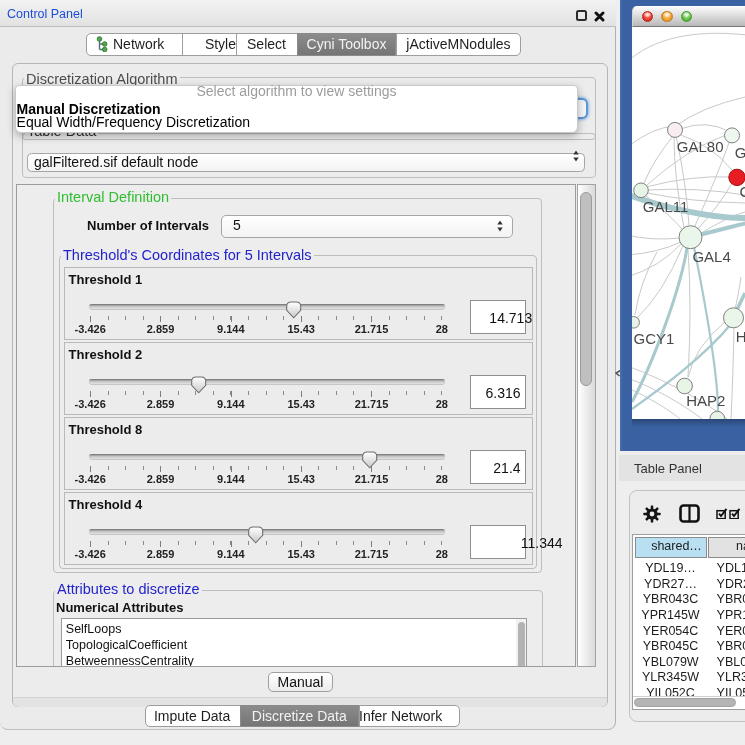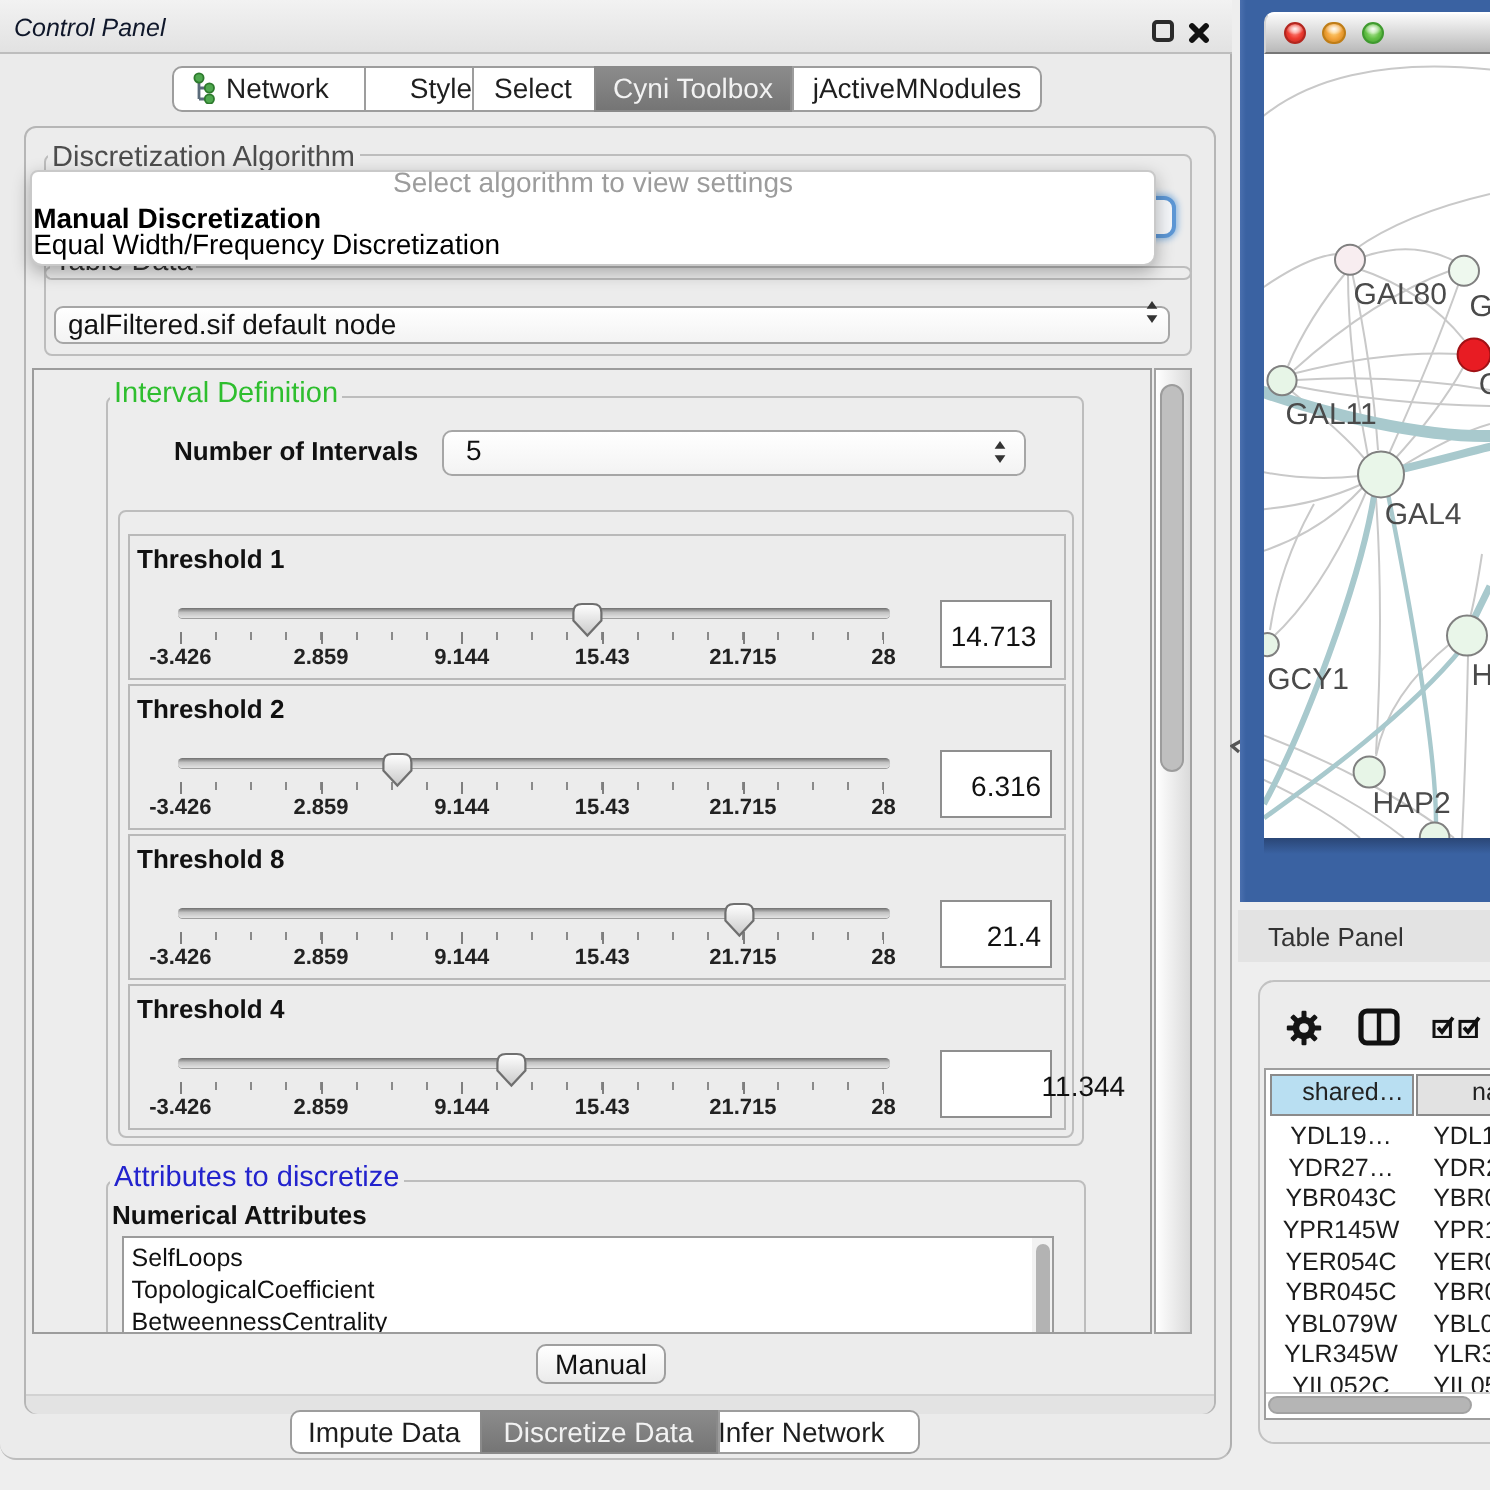--- a/index.html
+++ b/index.html
@@ -3,21 +3,21 @@
 <style>
 * { margin:0; padding:0; box-sizing:border-box; }
 html,body { width:745px; height:745px; }
 body { position:relative; background:#eeeeee; font-family:"Liberation Sans", sans-serif; overflow:hidden; }
 .abs { position:absolute; }
 .txt { position:absolute; white-space:nowrap; line-height:1; }
 </style></head>
 <body>
 <div class="abs" style="left:0;top:0;width:616px;height:730px;background:#ebebeb;border-right:1px solid #b0b0b0;border-bottom:1px solid #bdbdbd;border-radius:0 0 8px 8px;"></div>
 <div class="abs" style="left:0;top:0;width:616px;height:27px;background:linear-gradient(#f2f2f2,#e2e2e2);border-bottom:1px solid #bdbdbd;"></div>
-<div class="txt" style="left:7px;top:7.9px;font-size:12.5px;color:#0f172a;font-style:italic;">Control Panel</div>
+<div class="txt" style="left:7px;top:7.9px;font-size:12.5px;color:#1d4ed8;">Control Panel</div>
 <div class="abs" style="left:576px;top:10px;width:10.5px;height:10.5px;border:2px solid #2b2b2b;border-radius:2.5px;"></div>
 <svg class="abs" style="left:594px;top:10.5px;" width="11" height="11" viewBox="0 0 11 11">
     <path d="M2 2 L9 9 M9 2 L2 9" stroke="#111" stroke-width="2.9" stroke-linecap="round"></path>
   </svg>
 <div class="abs" style="left:86px;top:33px;width:435px;height:23px;background:#ffffff;border:1px solid #9d9d9d;border-radius:5px;"></div>
 <div class="txt" style="left:113px;top:36.6px;font-size:14px;color:#1e1e1e;">Network</div>
 <div class="abs" style="left:182px;top:34px;width:1px;height:21px;background:#9d9d9d;"></div>
 <div class="txt" style="left:182px;top:36.6px;width:54px;text-align:right;font-size:14px;color:#1e1e1e;">Style</div>
 <div class="abs" style="left:236px;top:34px;width:1px;height:21px;background:#9d9d9d;"></div>
 <div class="txt" style="left:236px;top:36.6px;width:61px;text-align:center;font-size:14px;color:#1e1e1e;">Select</div>
@@ -48,20 +48,21 @@
 <div class="abs" style="left:36px;top:12.7px;width:489px;height:375.6px;border:1px solid #bdbdbd;border-radius:4px;"></div>
 <div class="txt" style="left:38px;top:4.9px;font-size:14.5px;color:#2ebe2e;background:#ededed;padding:0 2px;">Interval Definition</div>
 <div class="txt" style="left:70px;top:33.5px;font-size:13px;font-weight:bold;color:#111;">Number of Intervals</div>
 <div class="abs" style="left:204px;top:30px;width:292px;height:22.5px;background:linear-gradient(#ffffff,#f3f3f3);border:1px solid #a6a6a6;border-radius:5px;"></div>
 <div class="txt" style="left:216px;top:33px;font-size:14px;color:#111;">5</div>
 <svg class="abs" style="left:480px;top:35px;" width="6" height="12" viewBox="0 0 6 12">
       <path d="M3 0.5 L5.7 4.4 H0.3 Z" fill="#333"></path>
       <path d="M3 11.5 L5.7 7.6 H0.3 Z" fill="#333"></path>
     </svg>
 <div class="abs" style="left:41.5px;top:70px;width:478.5px;height:314.2px;border:1px solid #bdbdbd;border-radius:4px;"></div>
+<div class="txt" style="left:44px;top:62.5px;font-size:14.5px;color:#2323cd;background:#ededed;padding:0 2px;">Threshold's Coordinates for 5 Intervals</div>
 <div class="abs" style="left:47px;top:81.8px;width:469px;height:73.5px;border:1px solid #b9b9b9;background:#ececec;"></div>
 <div class="txt" style="left:51.5px;top:88.0px;font-size:13px;font-weight:bold;color:#111;">Threshold 1</div>
 <div class="abs" style="left:72px;top:119.4px;width:356px;height:4.6px;border-radius:2.3px;background:linear-gradient(#6e6e6e,#c2c2c2 45%,#e3e3e3);box-shadow:0 0.5px 0 #9f9f9f;"></div>
 <div class="abs" style="left:72.7px;top:131.0px;width:352.5px;height:3.8px;background:repeating-linear-gradient(to right,#8a8a8a 0,#8a8a8a 1px,transparent 1px,transparent 17.56px);"></div>
 <div class="abs" style="left:72.7px;top:131.0px;width:352.5px;height:6.2px;background:repeating-linear-gradient(to right,#7e7e7e 0,#7e7e7e 1px,transparent 1px,transparent 70.32px);"></div>
 <div class="txt" style="left:73.2px;top:138.5px;transform:translateX(-50%);font-size:11px;font-weight:bold;color:#222;">-3.426</div>
 <div class="txt" style="left:143.51999999999998px;top:138.5px;transform:translateX(-50%);font-size:11px;font-weight:bold;color:#222;">2.859</div>
 <div class="txt" style="left:213.83999999999997px;top:138.5px;transform:translateX(-50%);font-size:11px;font-weight:bold;color:#222;">9.144</div>
 <div class="txt" style="left:284.15999999999997px;top:138.5px;transform:translateX(-50%);font-size:11px;font-weight:bold;color:#222;">15.43</div>
 <div class="txt" style="left:354.47999999999996px;top:138.5px;transform:translateX(-50%);font-size:11px;font-weight:bold;color:#222;">21.715</div>
@@ -69,21 +70,21 @@
 <div class="abs" style="left:268.3px;top:114.8px;"><svg width="18" height="20" viewBox="0 0 18 20">
         <defs>
           <linearGradient id="tg" x1="0" y1="0" x2="0" y2="1">
             <stop offset="0" stop-color="#ffffff"></stop>
             <stop offset="1" stop-color="#c9c9c9"></stop>
           </linearGradient>
         </defs>
         <path d="M1.7 10.3 V6.2 Q1.7 2 6 2 H11.4 Q15.7 2 15.7 6.2 V10.3 L8.7 17.8 Z" fill="url(#tg)" stroke="#6f6f6f" stroke-width="1.1"></path>
       </svg></div>
 <div class="abs" style="left:453.4px;top:114.8px;width:55.3px;height:34.2px;background:#fff;border:1px solid #8f8f8f;"></div>
-<div class="txt" style="left:451px;top:125.8px;width:50.2px;text-align:right;font-size:14px;color:#111;">14.713</div>
+<div class="txt" style="left:465px;top:125.8px;width:50.2px;text-align:right;font-size:14px;color:#111;">14.713</div>
 <div class="abs" style="left:47px;top:156.8px;width:469px;height:73.5px;border:1px solid #b9b9b9;background:#ececec;"></div>
 <div class="txt" style="left:51.5px;top:163.0px;font-size:13px;font-weight:bold;color:#111;">Threshold 2</div>
 <div class="abs" style="left:72px;top:194.4px;width:356px;height:4.6px;border-radius:2.3px;background:linear-gradient(#6e6e6e,#c2c2c2 45%,#e3e3e3);box-shadow:0 0.5px 0 #9f9f9f;"></div>
 <div class="abs" style="left:72.7px;top:206.0px;width:352.5px;height:3.8px;background:repeating-linear-gradient(to right,#8a8a8a 0,#8a8a8a 1px,transparent 1px,transparent 17.56px);"></div>
 <div class="abs" style="left:72.7px;top:206.0px;width:352.5px;height:6.2px;background:repeating-linear-gradient(to right,#7e7e7e 0,#7e7e7e 1px,transparent 1px,transparent 70.32px);"></div>
 <div class="txt" style="left:73.2px;top:213.5px;transform:translateX(-50%);font-size:11px;font-weight:bold;color:#222;">-3.426</div>
 <div class="txt" style="left:143.51999999999998px;top:213.5px;transform:translateX(-50%);font-size:11px;font-weight:bold;color:#222;">2.859</div>
 <div class="txt" style="left:213.83999999999997px;top:213.5px;transform:translateX(-50%);font-size:11px;font-weight:bold;color:#222;">9.144</div>
 <div class="txt" style="left:284.15999999999997px;top:213.5px;transform:translateX(-50%);font-size:11px;font-weight:bold;color:#222;">15.43</div>
 <div class="txt" style="left:354.47999999999996px;top:213.5px;transform:translateX(-50%);font-size:11px;font-weight:bold;color:#222;">21.715</div>

